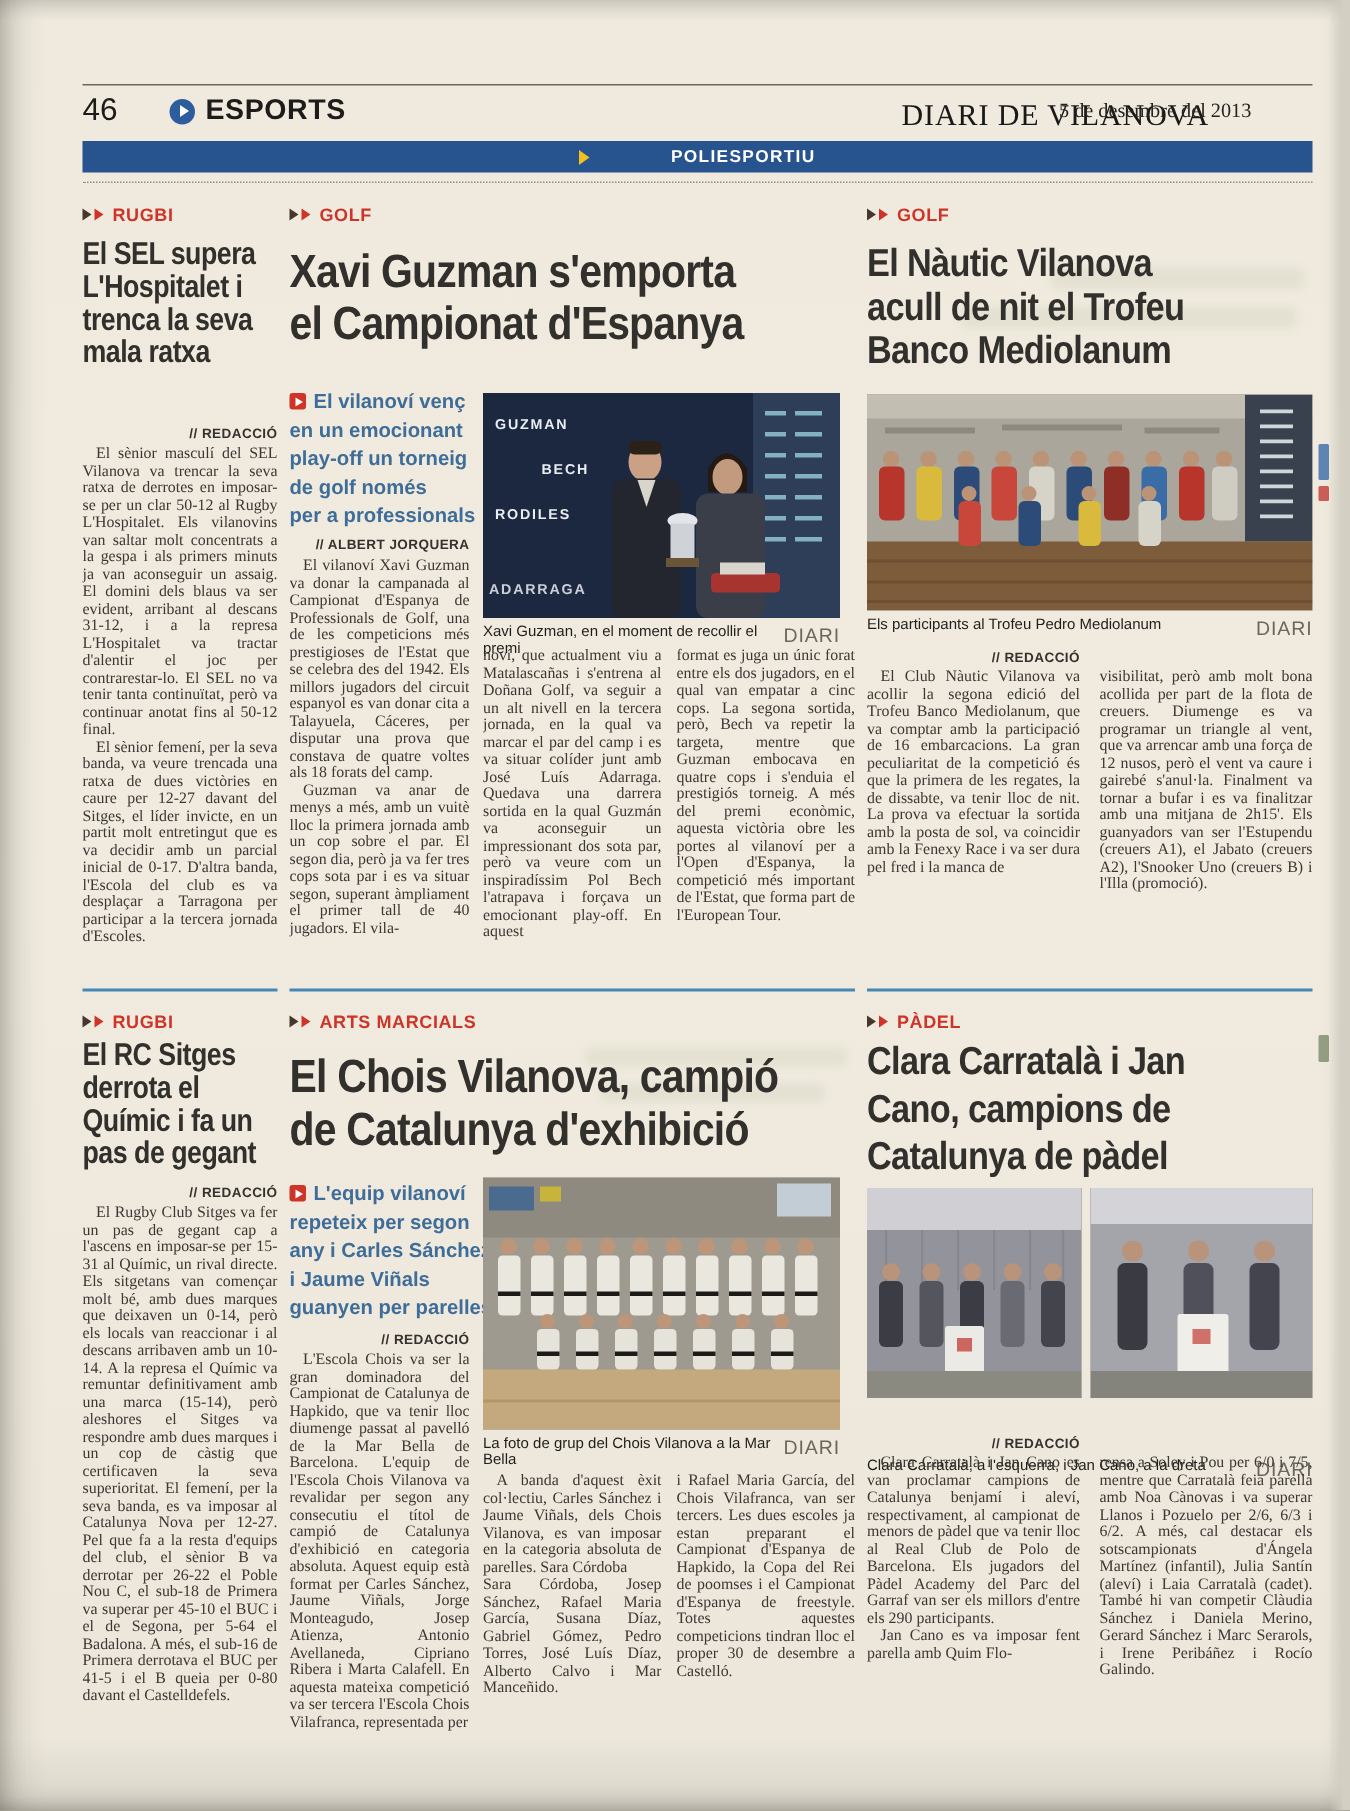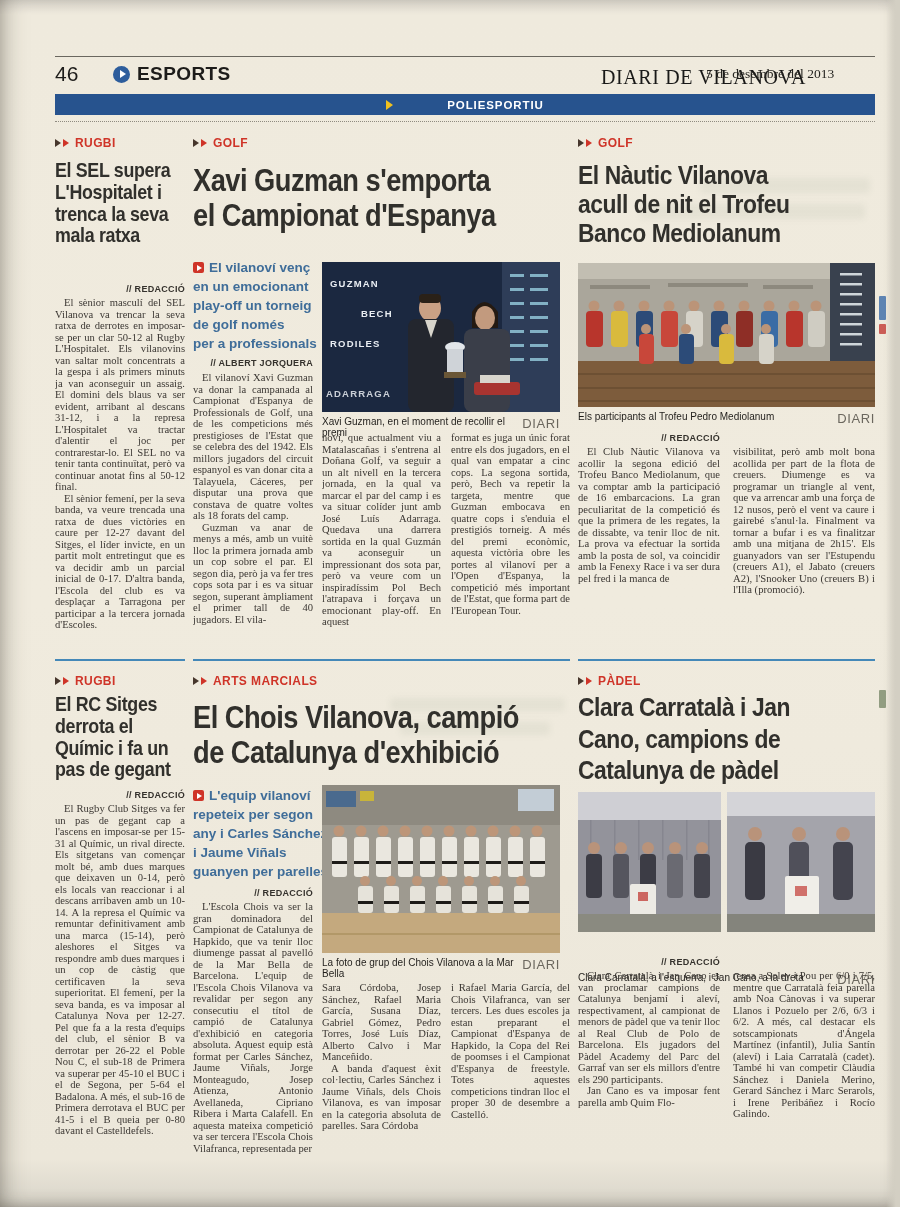--- a/index.html
+++ b/index.html
@@ -346,22 +346,22 @@
           <rect x="192" y="101" width="15" height="27" rx="3" fill="#e6e3da"></rect>
           <rect x="192" y="116" width="15" height="3" fill="#1d1b18"></rect>
       </g>
     </svg>
   </div>
   <div class="abs cap-row" style="left:322px;top:957px;width:238px;">
     <span class="caption">La foto de grup del Chois Vilanova a la Mar Bella</span>
     <span class="credit">DIARI</span>
   </div>
   <div class="abs bodytxt" style="left:322px;top:982px;width:119px;height:204px;">
+    <p>A banda d'aquest èxit col·lectiu, Carles Sánchez i Jaume Viñals, dels Chois Vilanova, es van imposar en la categoria absoluta de parelles. Sara Córdoba</p>
     <p style="text-indent:0;">Sara Córdoba, Josep Sánchez, Rafael Maria García, Susana Díaz, Gabriel Gómez, Pedro Torres, José Luís Díaz, Alberto Calvo i Mar Manceñido.</p>
-    <p>A banda d'aquest èxit col·lectiu, Carles Sánchez i Jaume Viñals, dels Chois Vilanova, es van imposar en la categoria absoluta de parelles. Sara Córdoba</p>
   </div>
   <div class="abs bodytxt" style="left:451px;top:982px;width:119px;height:204px;">
     <p style="text-indent:0;">i Rafael Maria García, del Chois Vilafranca, van ser tercers. Les dues escoles ja estan preparant el Campionat d'Espanya de Hapkido, la Copa del Rei de poomses i el Campionat d'Espanya de freestyle. Totes aquestes competicions tindran lloc el proper 30 de desembre a Castelló.</p>
   </div>
 
   <div class="abs kicker" style="left:578px;top:674px;">
     <span class="karr dark"></span>
       <span class="karr last"></span>
     <span>PÀDEL</span>
   </div>

